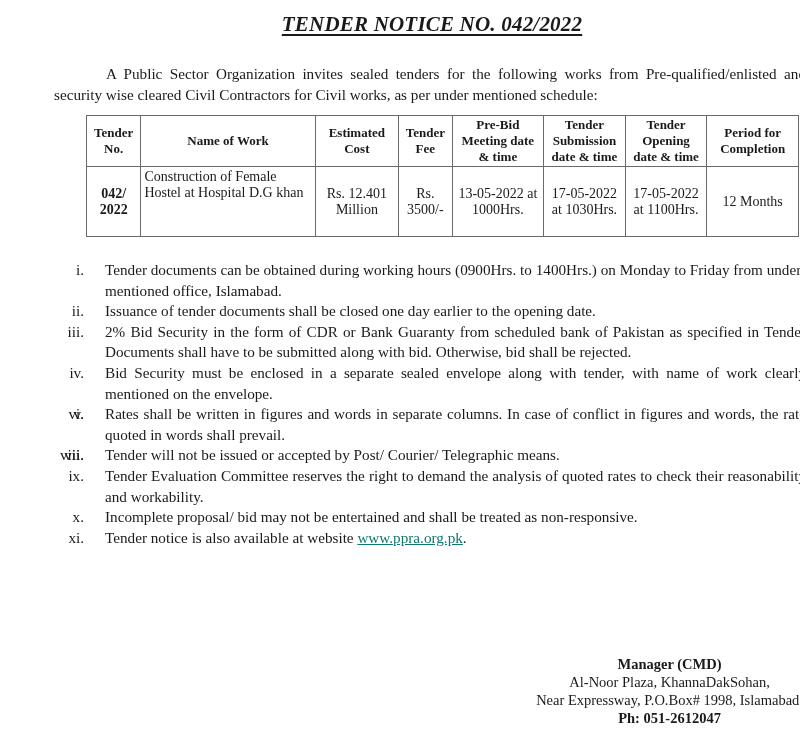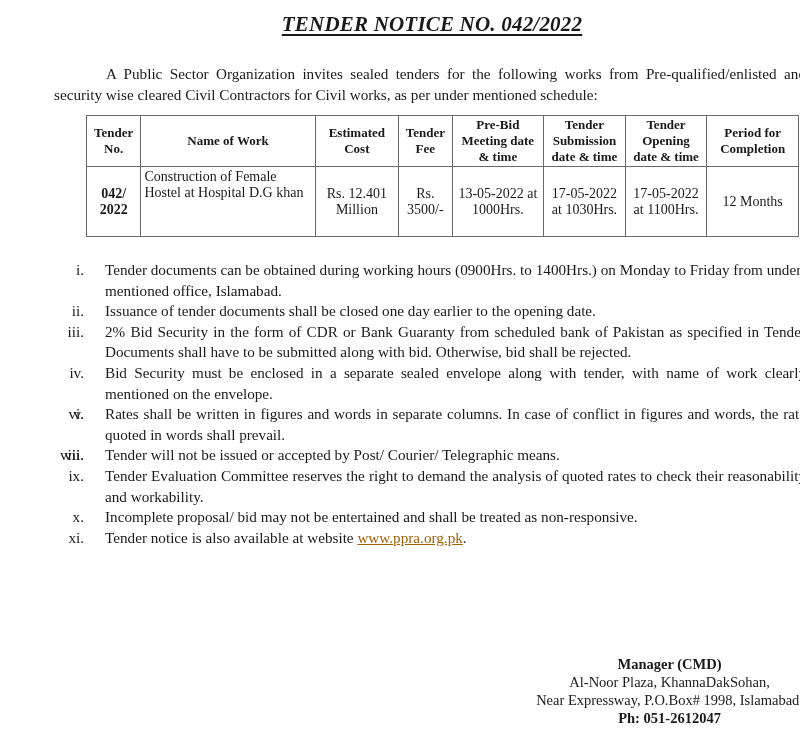--- a/index.html
+++ b/index.html
@@ -105,21 +105,21 @@
       position: absolute;
       left: 0;
       width: 34px;
       text-align: right;
     }
     .terms sup {
       font-size: 9px;
       line-height: 0;
     }
     .terms a.link {
-      color: #a16207;
+      color: #0f766e;
       text-decoration: underline;
     }
     .contact {
       position: absolute;
       top: 655px;
       right: 29px;
       text-align: center;
       font-size: 14.5px;
       line-height: 18px;
     }

